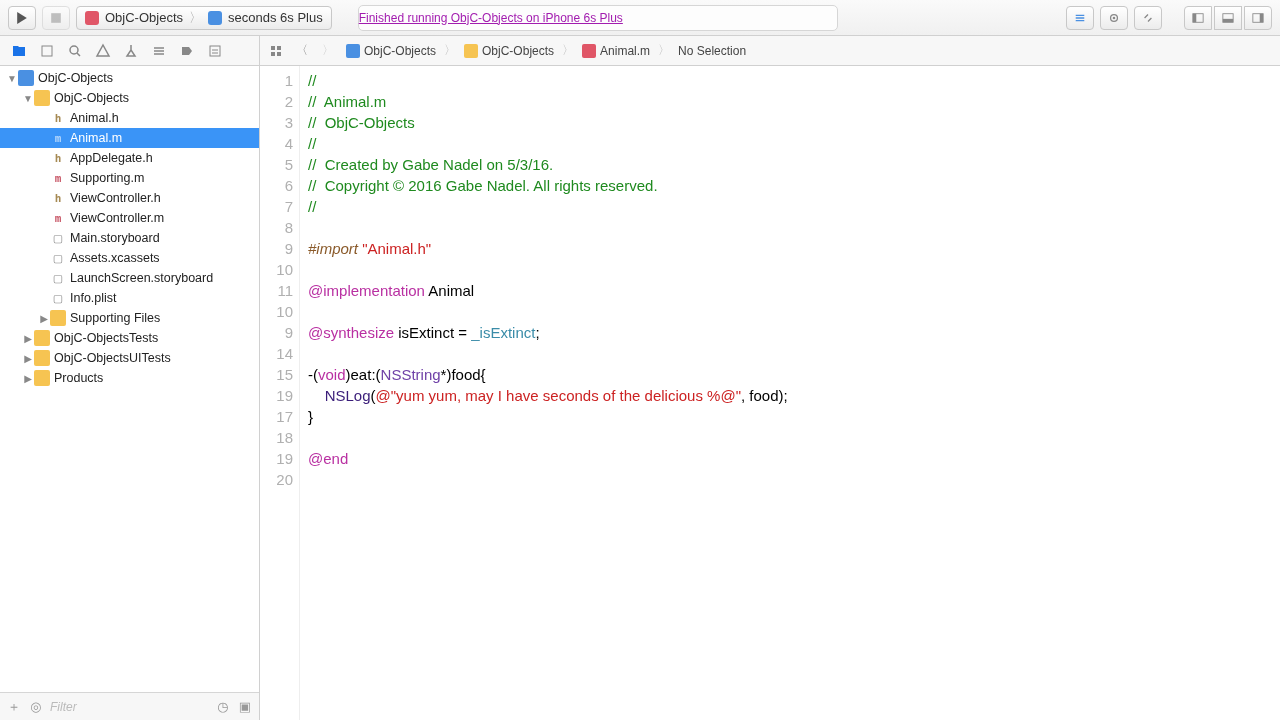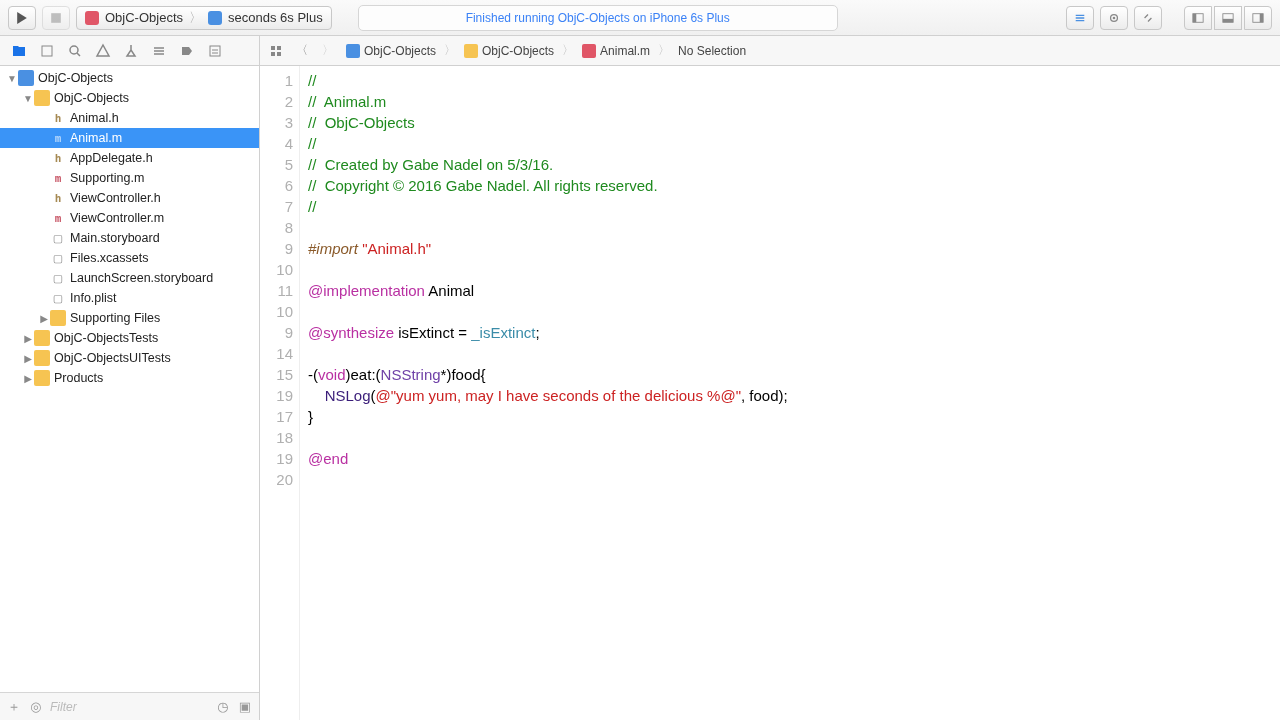--- a/index.html
+++ b/index.html
@@ -4,21 +4,21 @@
 <style>
 * { margin: 0; padding: 0; box-sizing: border-box; font-family: -apple-system, "Helvetica Neue", Helvetica, Arial, sans-serif; }
 body { width: 1280px; height: 720px; background: #fff; overflow: hidden; font-size: 13px; color: #333; }
 
 
 .toolbar { height: 36px; border-bottom: 1px solid #d0d0d0; display: flex; align-items: center; padding: 0 8px; gap: 6px; background: linear-gradient(#fafafa,#f0f0f0); }
 .tb-btn { width: 28px; height: 24px; border: 1px solid #c8c8c8; border-radius: 4px; background: linear-gradient(#fff,#ececec); display: flex; align-items: center; justify-content: center; color: #555; cursor: pointer; }
 .tb-btn svg { width: 12px; height: 12px; }
 .scheme { display: flex; align-items: center; height: 24px; border: 1px solid #c8c8c8; border-radius: 4px; background: linear-gradient(#fff,#ececec); padding: 0 8px; gap: 6px; cursor: pointer; }
 .scheme .sep { color: #aaa; }
-.status-bar { flex: 0 0 480px; margin-left: 20px; height: 26px; border: 1px solid #d6d6d6; border-radius: 5px; background: #fdfdfd; display: flex; align-items: center; justify-content: center; color: #3b82f6; font-size: 12px; }
+.status-bar { flex: 0 0 480px; margin-left: 20px; height: 26px; border: 1px solid #d6d6d6; border-radius: 5px; background: #fdfdfd; display: flex; align-items: center; color: #a21caf; font-size: 12px; text-decoration: underline; }
 .toolbar-spacer { flex: 1; }
 .tb-group { display: flex; gap: 2px; }
 .tb-group .tb-btn { border-radius: 0; }
 .tb-group .tb-btn:first-child { border-radius: 4px 0 0 4px; }
 .tb-group .tb-btn:last-child { border-radius: 0 4px 4px 0; }
 
 
 .subbar { height: 30px; border-bottom: 1px solid #d0d0d0; display: flex; align-items: stretch; background: #f7f7f7; }
 .nav-icons { width: 260px; display: flex; align-items: center; padding: 0 6px; gap: 2px; border-right: 1px solid #d0d0d0; }
 .nav-icon { width: 26px; height: 22px; display: flex; align-items: center; justify-content: center; color: #888; border-radius: 3px; cursor: pointer; }
@@ -254,21 +254,21 @@
           <span>ViewController.m</span>
         </div>
         <div class="tree-row" style="padding-left: 38px;">
           <span class="disclosure"></span>
           <span class="ticon file-generic">▢</span>
           <span>Main.storyboard</span>
         </div>
         <div class="tree-row" style="padding-left: 38px;">
           <span class="disclosure"></span>
           <span class="ticon file-generic">▢</span>
-          <span>Files.xcassets</span>
+          <span>Assets.xcassets</span>
         </div>
         <div class="tree-row" style="padding-left: 38px;">
           <span class="disclosure"></span>
           <span class="ticon file-generic">▢</span>
           <span>LaunchScreen.storyboard</span>
         </div>
         <div class="tree-row" style="padding-left: 38px;">
           <span class="disclosure"></span>
           <span class="ticon file-generic">▢</span>
           <span>Info.plist</span>

